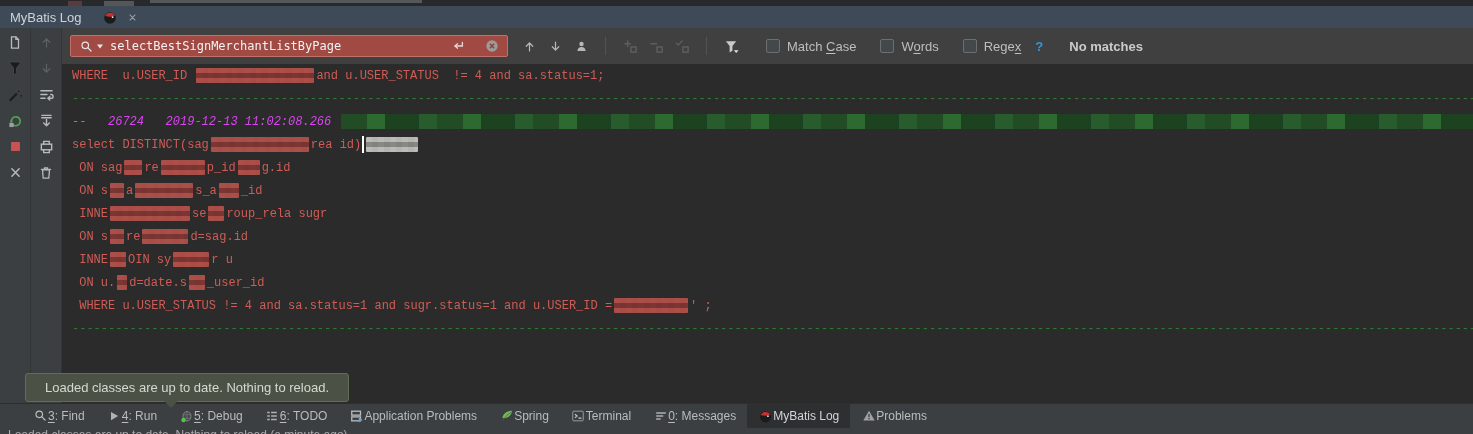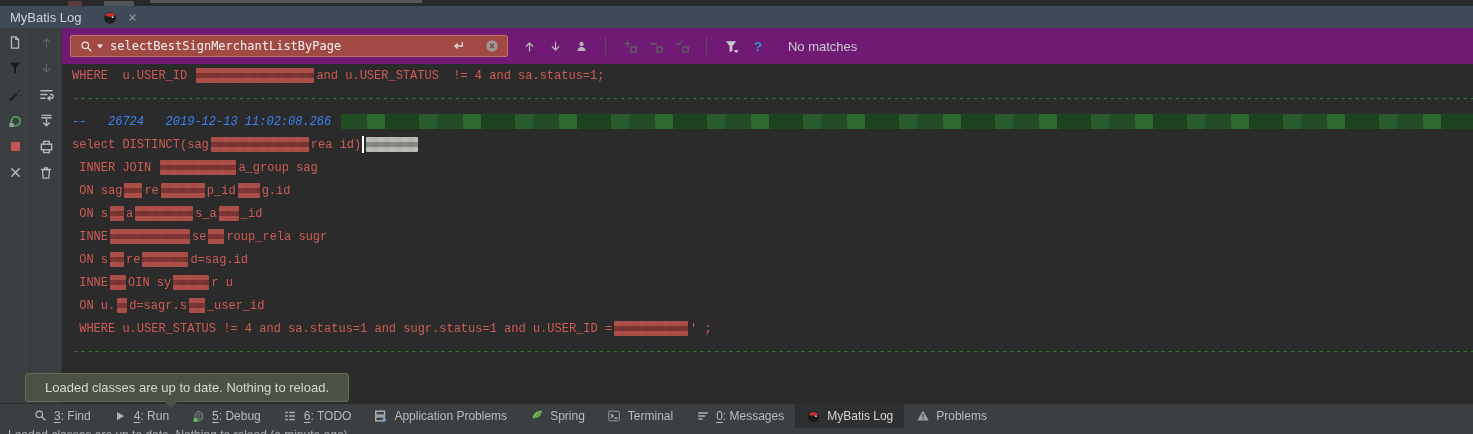--- a/index.html
+++ b/index.html
@@ -15,58 +15,58 @@
           display:flex;align-items:center;color:#ced3d8;font-size:13px;}
   .header .title{margin-left:10px;}
   .header .tabicon{margin-left:20px;display:flex;align-items:center;}
   .header .tabclose{margin-left:8px;color:#9aa0a6;display:flex;align-items:center;}
   
   .stripe{position:absolute;top:28px;left:0;width:30px;bottom:31px;background:#3c3f41;border-right:1px solid #333537;}
   .toolcol{position:absolute;top:28px;left:31px;width:30px;bottom:31px;background:#3c3f41;border-right:1px solid #333537;}
   .vic{position:absolute;left:7px;width:16px;height:16px;display:flex;align-items:center;justify-content:center;color:#b7b9bb;}
   .vic.disabled{color:#5e6163;}
   
-  .toolbar-row{position:absolute;top:28px;left:62px;right:0;height:36px;background:#701a75;
+  .toolbar-row{position:absolute;top:28px;left:62px;right:0;height:36px;background:#404040;
                display:flex;align-items:center;color:#bcbec0;font-size:13px;}
   .searchfield{display:flex;align-items:center;margin-left:8px;width:438px;height:22px;background:#a14a44;
                border:1px solid #bf7168;border-radius:2px;padding:0 6px;box-sizing:border-box;}
   .searchfield .q{display:flex;align-items:center;gap:1px;}
   .searchfield .query{margin-left:6px;color:#f2f2f2;font-family:"DejaVu Sans Mono",monospace;font-size:12px;white-space:pre;}
   .searchfield .right{margin-left:auto;display:flex;align-items:center;gap:16px;}
   .sic{display:flex;align-items:center;justify-content:center;width:18px;height:18px;color:#b4b6b8;}
   .sic.disabled{color:#5c5f61;}
   .vsep{width:1px;height:18px;background:#515456;margin:0 7px;}
   .controls{display:flex;align-items:center;margin-left:12px;gap:8px;}
   .opts{display:flex;align-items:center;margin-left:26px;gap:24px;}
   .opt{display:flex;align-items:center;gap:7px;color:#bcbec0;}
   .cb{width:12px;height:12px;border:1px solid #6b6f71;background:#43494b;border-radius:2px;display:inline-block;}
   .help{color:#3795d6;font-weight:bold;margin-left:14px;}
-  .matches{margin-left:26px;font-weight:normal;color:#c9cbcd;}
+  .matches{margin-left:26px;font-weight:bold;color:#c9cbcd;}
   
   .content{position:absolute;top:64px;left:62px;right:0;bottom:31px;background:#2b2b2b;overflow:hidden;
            font-family:Liberation Mono, monospace;font-size:12px;}
   .line{height:23px;display:flex;align-items:center;padding-left:10px;white-space:pre;color:#d05c56;}
-  .line.cmt{color:#3b82f6;font-style:italic;}
+  .line.cmt{color:#d946ef;font-style:italic;}
   .line.sep{color:#2e8033;overflow:hidden;}
   .redact{display:inline-block;height:15px;margin:0 2px;border-radius:1px;filter:blur(0.7px);
           background:repeating-linear-gradient(0deg,rgba(175,80,74,.9) 0 5px,rgba(122,52,49,.9) 5px 10px),
                      repeating-linear-gradient(90deg,#8a4540 0 6px,#67312f 6px 12px);}
   .redact.gray{background:repeating-linear-gradient(0deg,rgba(190,190,186,.85) 0 5px,rgba(130,130,128,.85) 5px 10px),
                           repeating-linear-gradient(90deg,#a7a7a4 0 6px,#7e7e7b 6px 12px);}
   .greenband{flex:1;height:15px;margin-left:10px;filter:blur(0.6px);
              background:repeating-linear-gradient(90deg,#224d24 0 26px,#2d6a30 26px 44px,#1d421f 44px 78px,#295c2c 78px 96px);}
   .cursor{display:inline-block;width:2px;height:17px;background:#ffffff;margin-left:1px;}
   
   .tooltip{position:absolute;left:25px;top:373px;width:322px;height:27px;background:#4b5245;border:1px solid #636c57;
            border-radius:3px;color:#d3dad0;font-size:13px;display:flex;align-items:center;justify-content:center;z-index:6;}
   .tooltip:after{content:"";position:absolute;left:138px;top:27px;border:7px solid transparent;border-top-color:#4b5245;}
   
   .statusbar{position:absolute;left:0;top:403px;right:0;height:24px;background:#3c3f41;border-top:1px solid #2c2e2f;
              display:flex;align-items:center;font-size:12px;color:#b9bbbd;padding-left:22px;box-sizing:border-box;z-index:4;}
-  .sb-item{display:flex;align-items:center;gap:6px;padding:0 11px;height:24px;white-space:nowrap;}
+  .sb-item{display:flex;align-items:center;gap:0;padding:0 11px;height:24px;white-space:nowrap;}
   .sb-item.active{background:#2d2f31;color:#d3d5d7;}
   .sb-ic{display:flex;align-items:center;justify-content:center;width:15px;height:15px;}
   
   .bottommsg{position:absolute;left:0;top:427px;right:0;height:7px;background:#3c3f41;overflow:hidden;
              color:#a9abad;font-size:12px;z-index:3;}
   .bottommsg span{position:absolute;left:8px;top:1px;white-space:nowrap;}
   u{text-underline-offset:2px;}
   svg{display:block;}
 </style>
 </head>
@@ -239,36 +239,49 @@
           </svg>
         </span>
         <span class="vsep"></span>
         <span class="sic">
           <svg width="15" height="15" viewBox="0 0 16 16">
             <path d="M2 2.5h11L9 7.5v5l-3 1.8v-6.8z" fill="#c7c9cb"></path>
             <path d="M10.5 12h5l-2.5 3z" fill="#e3e5e7"></path>
           </svg>
         </span>
       </div>
+    <div class="opts">
+        <span class="opt">
+          <span class="cb"></span>
+          <span>Match <u>C</u>ase</span>
+        </span>
+        <span class="opt">
+          <span class="cb"></span>
+          <span>W<u>o</u>rds</span>
+        </span>
+        <span class="opt">
+          <span class="cb"></span>
+          <span>Rege<u>x</u></span>
+        </span>
+      </div>
     <span class="help">?</span>
     <span class="matches">No matches</span>
   </div>
 
   <div class="content">
       <div class="line sql"><span>WHERE  u.USER_ID </span><span class="redact" style="width: 118px;"></span><span>and u.USER_STATUS  != 4 and sa.status=1;</span></div>
       <div class="line sep"><span>------------------------------------------------------------------------------------------------------------------------------------------------------------------------------------------------------------------------------------------------------------------------------------------------------------------------------------------------------------------------------------------------------------------------------------</span></div>
       <div class="line cmt"><span>--   26724   2019-12-13 11:02:08.266</span><span class="greenband"></span></div>
       <div class="line sql"><span>select DISTINCT(sag</span><span class="redact" style="width: 98px;"></span><span>rea id)</span><span class="cursor"></span><span class="redact gray" style="width: 52px;"></span></div>
-      <div class="line sql"><span> INNER JOIN </span><span class="redact" style="width: 76px;"></span><span>a_group sag</span></div>
       <div class="line sql"><span> ON sag</span><span class="redact" style="width: 18px;"></span><span>re</span><span class="redact" style="width: 44px;"></span><span>p_id</span><span class="redact" style="width: 22px;"></span><span>g.id</span></div>
       <div class="line sql"><span> ON s</span><span class="redact" style="width: 14px;"></span><span>a</span><span class="redact" style="width: 58px;"></span><span>s_a</span><span class="redact" style="width: 20px;"></span><span>_id</span></div>
       <div class="line sql"><span> INNE</span><span class="redact" style="width: 80px;"></span><span>se</span><span class="redact" style="width: 16px;"></span><span>roup_rela sugr</span></div>
       <div class="line sql"><span> ON s</span><span class="redact" style="width: 14px;"></span><span>re</span><span class="redact" style="width: 46px;"></span><span>d=sag.id</span></div>
       <div class="line sql"><span> INNE</span><span class="redact" style="width: 16px;"></span><span>OIN sy</span><span class="redact" style="width: 36px;"></span><span>r u</span></div>
-      <div class="line sql"><span> ON u.</span><span class="redact" style="width: 10px;"></span><span>d=sagr.s</span><span class="redact" style="width: 16px;"></span><span>_user_id</span></div>
+      <div class="line sql"><span> ON u.</span><span class="redact" style="width: 10px;"></span><span>d=date.s</span><span class="redact" style="width: 16px;"></span><span>_user_id</span></div>
       <div class="line sql"><span> WHERE u.USER_STATUS != 4 and sa.status=1 and sugr.status=1 and u.USER_ID =</span><span class="redact" style="width: 74px;"></span><span>' ;</span></div>
       <div class="line sep"><span>------------------------------------------------------------------------------------------------------------------------------------------------------------------------------------------------------------------------------------------------------------------------------------------------------------------------------------------------------------------------------------------------------------------------------------</span></div>
     </div>
 
   <div class="tooltip">
     <span>Loaded classes are up to date. Nothing to reload.</span>
   </div>
 
   <div class="statusbar">
       <span class="sb-item">

